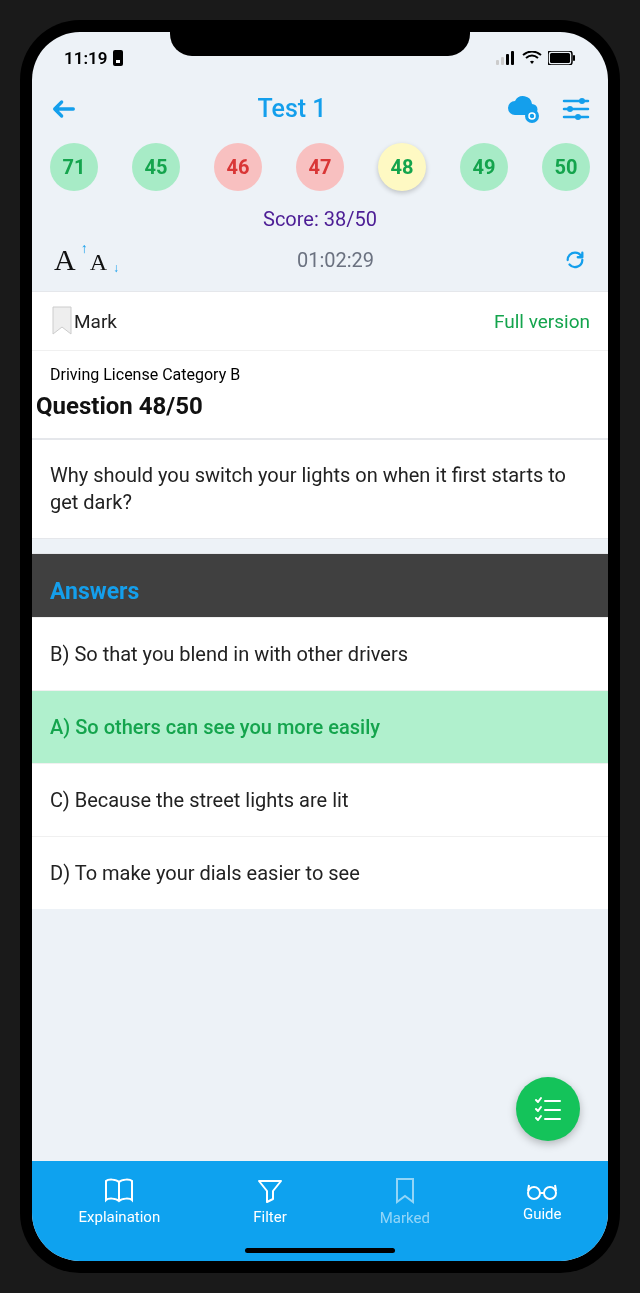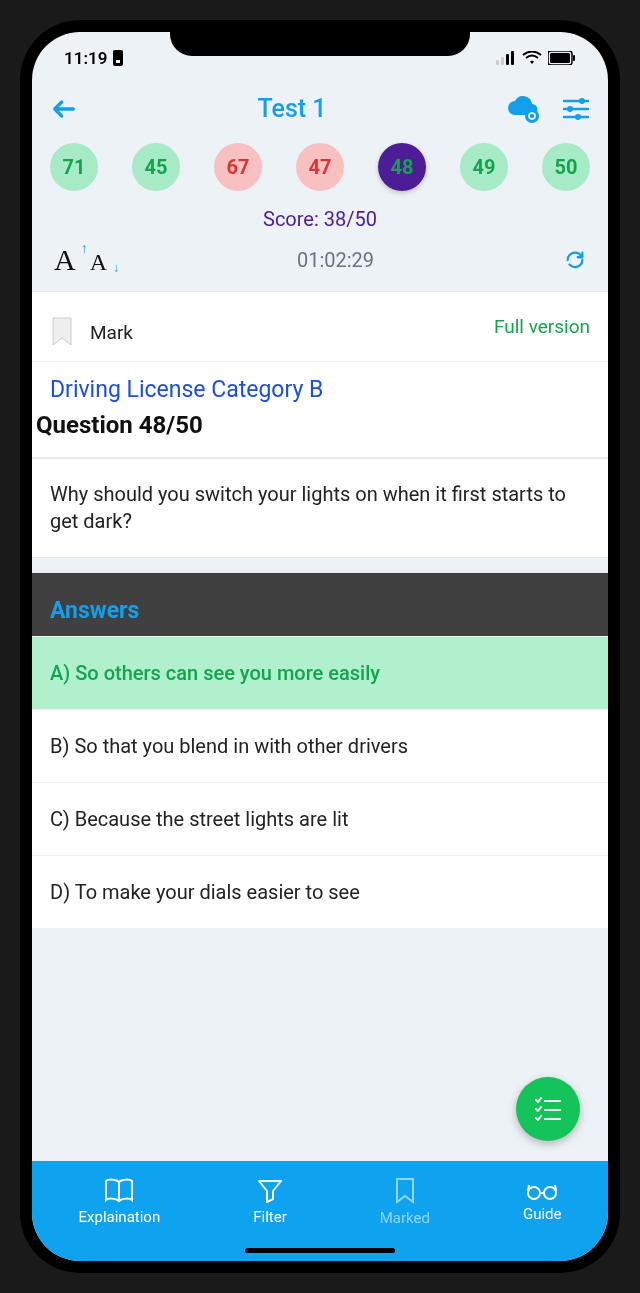--- a/index.html
+++ b/index.html
@@ -80,21 +80,21 @@
     height: 48px;
     border-radius: 50%;
     display: flex;
     align-items: center;
     justify-content: center;
     font-size: 20px;
     font-weight: 700;
   }
   .q-correct { background: #a7ebc6; color: #14a44d; }
   .q-wrong { background: #f8c0c0; color: #d93636; }
-  .q-current { background: #4c1d95; color: #14a44d; box-shadow: 0 2px 5px rgba(0,0,0,0.2); text-align: center; }
+  .q-current { background: #fef9c3; color: #14a44d; box-shadow: 0 2px 5px rgba(0,0,0,0.2); text-align: center; }
 
   .score-row {
     text-align: center;
     font-size: 20px;
     color: #4c1d95;
     padding: 6px 0;
   }
   .timer-row {
     display: flex;
     align-items: center;
@@ -116,27 +116,27 @@
     border-bottom: 1px solid #e5e7eb;
     margin-bottom: 14px;
   }
   .mark-row {
     display: flex;
     align-items: center;
     justify-content: space-between;
     padding: 14px 18px;
     border-bottom: 1px solid #f0f0f0;
   }
-  .mark-left { display:flex; align-items:center; gap:16px; font-size:19px; color:#222;margin-top:11px;}
+  .mark-left { display:flex; align-items:center; gap:0; font-size:19px; color:#222;}
   .full-version { color: #14a44d; font-size: 19px; }
 
   .q-meta {
     padding: 14px 18px 8px;
-    font-size: 23px;
-    color: #1d4ed8;
+    font-size: 16px;
+    color: #000000;
   }
   .q-title {
     padding: 0 4px 18px;
     font-size: 24px;
     font-weight: 700;
     color: #111;
   }
   .q-text {
     padding: 22px 18px;
     font-size: 20px;
@@ -268,21 +268,21 @@
             <circle cx="8" cy="13" r="3" fill="#149fec"></circle>
             <line x1="2" y1="21" x2="26" y2="21" stroke="#149fec" stroke-width="2.5" stroke-linecap="round"></line>
             <circle cx="16" cy="21" r="3" fill="#149fec"></circle>
           </svg>
       </div>
     </div>
 
     <div class="q-nav" id="qnav">
         <div class="q-nav-item q-correct">71</div>
         <div class="q-nav-item q-correct">45</div>
-        <div class="q-nav-item q-wrong">67</div>
+        <div class="q-nav-item q-wrong">46</div>
         <div class="q-nav-item q-wrong">47</div>
         <div class="q-nav-item q-current">48</div>
         <div class="q-nav-item q-correct">49</div>
         <div class="q-nav-item q-correct">50</div>
       </div>
 
     <div class="score-row">Score: 38/50</div>
 
     <div class="timer-row">
       <div class="font-controls">
@@ -309,22 +309,22 @@
       <div class="q-meta">Driving License Category B</div>
       <div class="q-title">Question 48/50</div>
     </div>
 
     <div class="card" style="margin-top:-14px;">
       <div class="q-text">Why should you switch your lights on when it first starts to get dark?</div>
     </div>
 
     <div class="answers-header">Answers</div>
     <div class="answers-list" id="answers">
+        <div class="answer">B) So that you blend in with other drivers</div>
         <div class="answer answer-correct">A) So others can see you more easily</div>
-        <div class="answer">B) So that you blend in with other drivers</div>
         <div class="answer">C) Because the street lights are lit</div>
         <div class="answer">D) To make your dials easier to see</div>
       </div>
 
     <div class="fab">
       <svg width="30" height="28" viewBox="0 0 30 28">
           <path d="M3 5l2 2 3-4M3 14l2 2 3-4M3 23l2 2 3-4" stroke="#fff" stroke-width="2" fill="none" stroke-linecap="round" stroke-linejoin="round"></path>
           <line x1="12" y1="6" x2="27" y2="6" stroke="#fff" stroke-width="2" stroke-linecap="round"></line>
           <line x1="12" y1="15" x2="27" y2="15" stroke="#fff" stroke-width="2" stroke-linecap="round"></line>
           <line x1="12" y1="24" x2="27" y2="24" stroke="#fff" stroke-width="2" stroke-linecap="round"></line>

